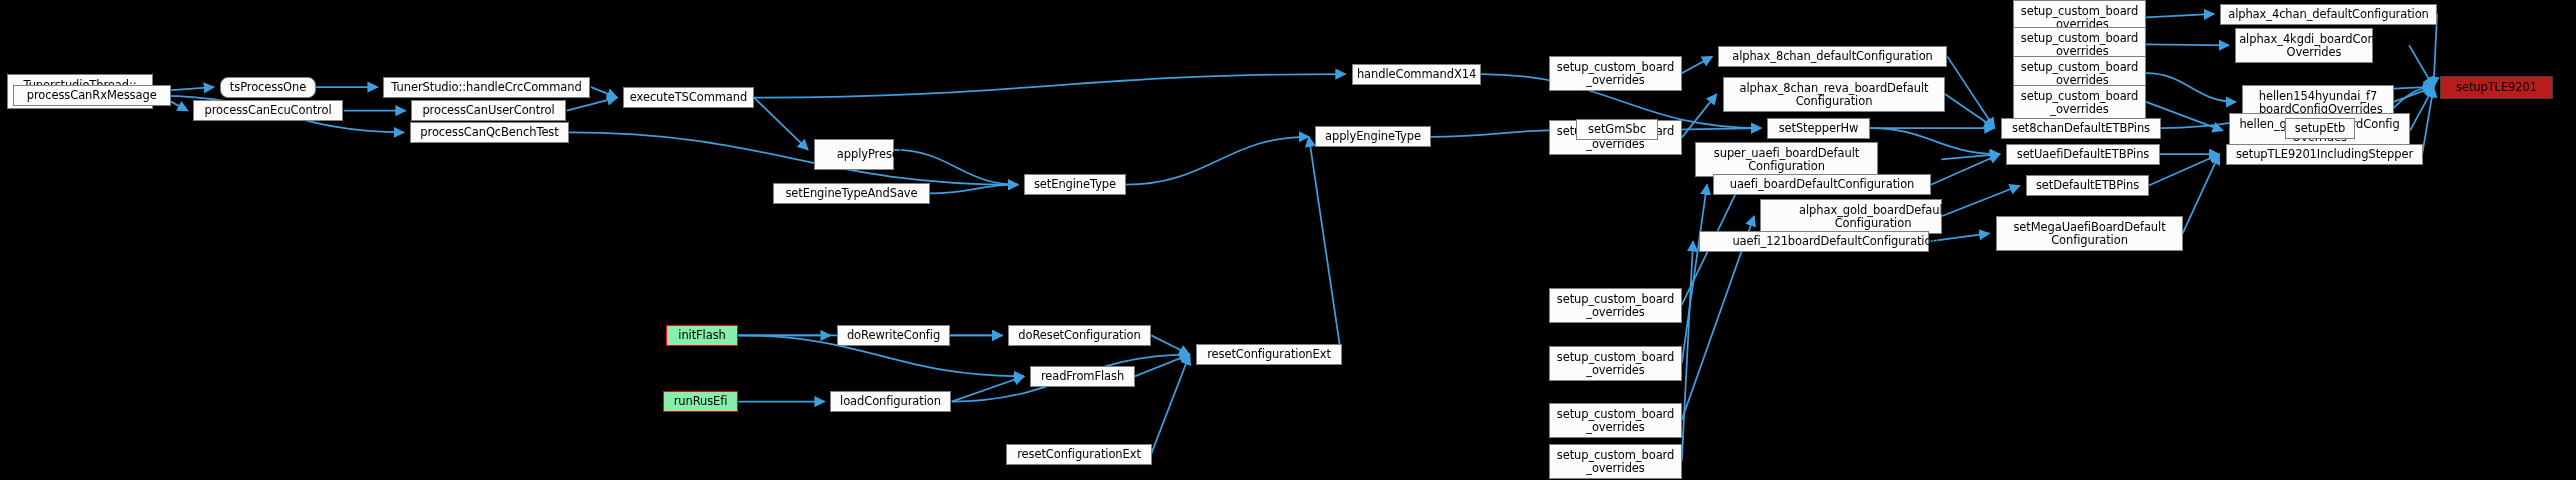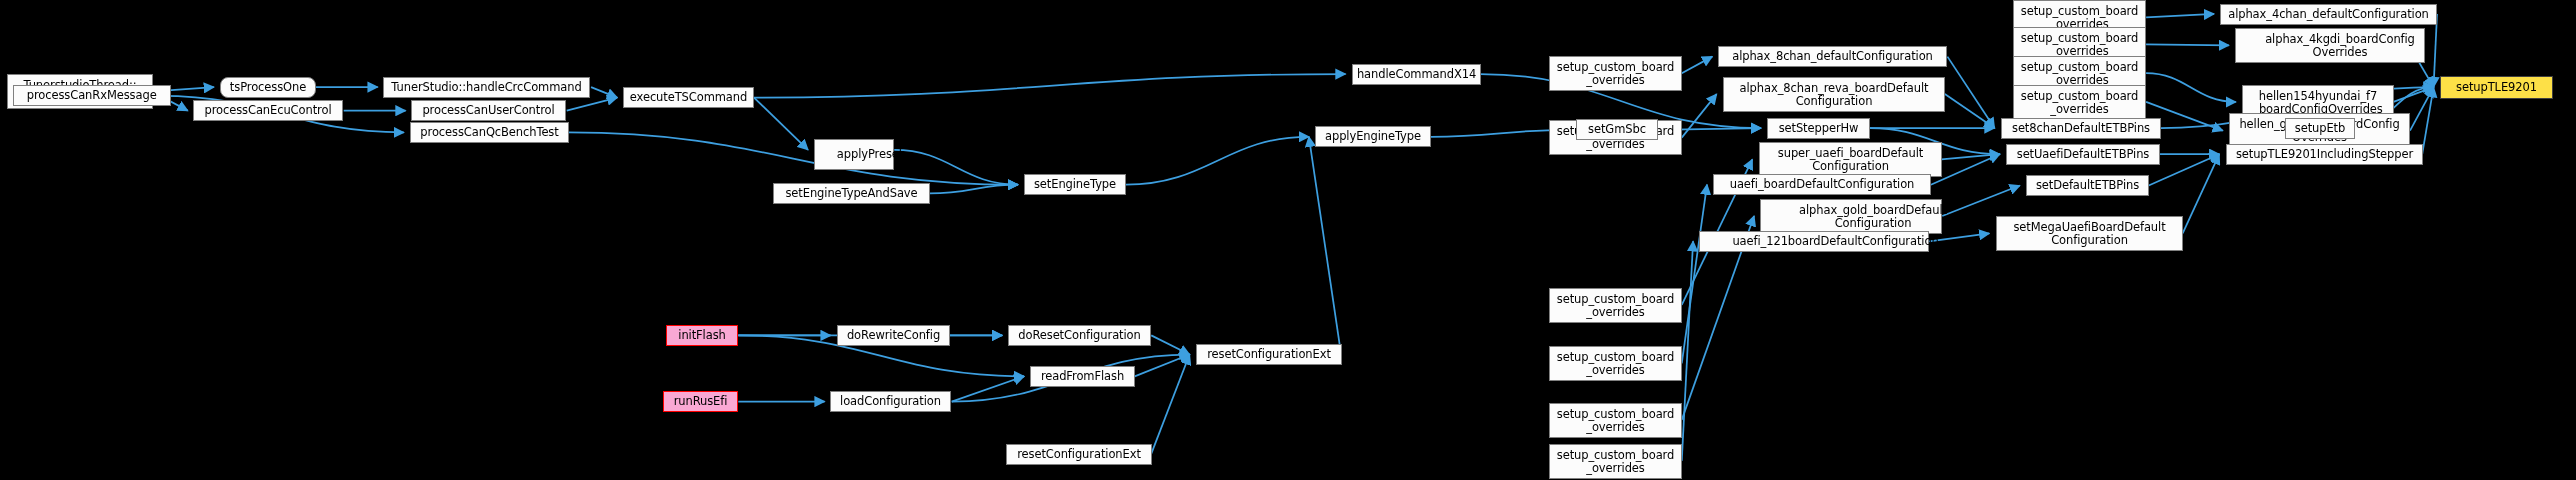--- a/index.html
+++ b/index.html
@@ -33,25 +33,25 @@
     line-height: 12.6px;
     display: flex;
     align-items: center;
     justify-content: center;
     text-align: center;
     white-space: pre-line;
     letter-spacing: -0.1px;
     z-index: 5;
   }
   .node.entry {
-    background: #f9a8d4;
+    background: #86efac;
     border: 1.7px solid #ff0000;
   }
   .node.current {
-    background: #fde047;
+    background: #b91c1c;
     border: 0.9px solid #404040;
   }
 </style>
 </head>
 <body>
 
 <div id="graph">
   <svg id="edges" xmlns="http://www.w3.org/2000/svg" viewBox="0 0 2956 551" width="2576" height="480">
       <defs>
         <marker id="ah" viewBox="0 0 10 10" refX="9" refY="5" markerWidth="6.5" markerHeight="6.5" orient="auto-start-reverse">
@@ -147,41 +147,41 @@
 _overrides</div>
       <div class="node" style="left: 1549px; top: 403px; width: 133px; height: 35px;">setup_custom_board
 _overrides</div>
       <div class="node" style="left: 1549px; top: 444px; width: 133px; height: 35px;">setup_custom_board
 _overrides</div>
       <div class="node" style="left: 1576px; top: 119px; width: 82px; height: 21px;">setGmSbc</div>
       <div class="node" style="left: 1718px; top: 46px; width: 229px; height: 21px;">alphax_8chan_defaultConfiguration</div>
       <div class="node" style="left: 1723px; top: 77px; width: 222px; height: 35px;">alphax_8chan_reva_boardDefault
 Configuration</div>
       <div class="node" style="left: 1767px; top: 118px; width: 103px; height: 21px;">setStepperHw</div>
-      <div class="node" style="left: 1759px; top: 142px; width: 183px; height: 35px;">super_uaefi_boardDefault
+      <div class="node" style="left: 1695px; top: 142px; width: 183px; height: 35px;">super_uaefi_boardDefault
 Configuration</div>
       <div class="node" style="left: 1713px; top: 174px; width: 218px; height: 21px;">uaefi_boardDefaultConfiguration</div>
       <div class="node" style="left: 1760px; top: 199px; width: 182px; height: 35px; padding-left: 44px;">alphax_gold_boardDefault
 Configuration</div>
       <div class="node" style="left: 1699px; top: 231px; width: 230px; height: 21px; padding-left: 43px;">uaefi_121boardDefaultConfiguration</div>
       <div class="node" style="left: 2013px; top: 0px; width: 133px; height: 35px;">setup_custom_board
 _overrides</div>
       <div class="node" style="left: 2013px; top: 27px; width: 133px; height: 35px;">setup_custom_board
 _overrides</div>
       <div class="node" style="left: 2013px; top: 56px; width: 133px; height: 35px;">setup_custom_board
 _overrides</div>
       <div class="node" style="left: 2013px; top: 85px; width: 133px; height: 35px;">setup_custom_board
 _overrides</div>
       <div class="node" style="left: 2001px; top: 118px; width: 160px; height: 21px;">set8chanDefaultETBPins</div>
       <div class="node" style="left: 2006px; top: 144px; width: 154px; height: 21px; text-align: right;">setUaefiDefaultETBPins</div>
       <div class="node" style="left: 2026px; top: 175px; width: 123px; height: 21px;">setDefaultETBPins</div>
       <div class="node" style="left: 1996px; top: 216px; width: 187px; height: 35px;">setMegaUaefiBoardDefault
 Configuration</div>
       <div class="node" style="left: 2220px; top: 3.5px; width: 217px; height: 21px;">alphax_4chan_defaultConfiguration</div>
-      <div class="node" style="left: 2235px; top: 28px; width: 190px; height: 35px; padding-left: 20px;">alphax_4kgdi_boardConfig
+      <div class="node" style="left: 2235px; top: 28px; width: 138px; height: 35px; padding-left: 20px;">alphax_4kgdi_boardConfig
 Overrides</div>
       <div class="node" style="left: 2242px; top: 85px; width: 152px; height: 35px;">hellen154hyundai_f7
 _boardConfigOverrides</div>
       <div class="node" style="left: 2229px; top: 113px; width: 181px; height: 35px;">hellen_gm_e67_boardConfig
 Overrides</div>
       <div class="node" style="left: 2285px; top: 118px; width: 70px; height: 21px;">setupEtb</div>
       <div class="node" style="left: 2226px; top: 144px; width: 197px; height: 21px;">setupTLE9201IncludingStepper</div>
       <div class="node current" style="left: 2440px; top: 76px; width: 113px; height: 22.7px;">setupTLE9201</div>
     </div>
 </div>

